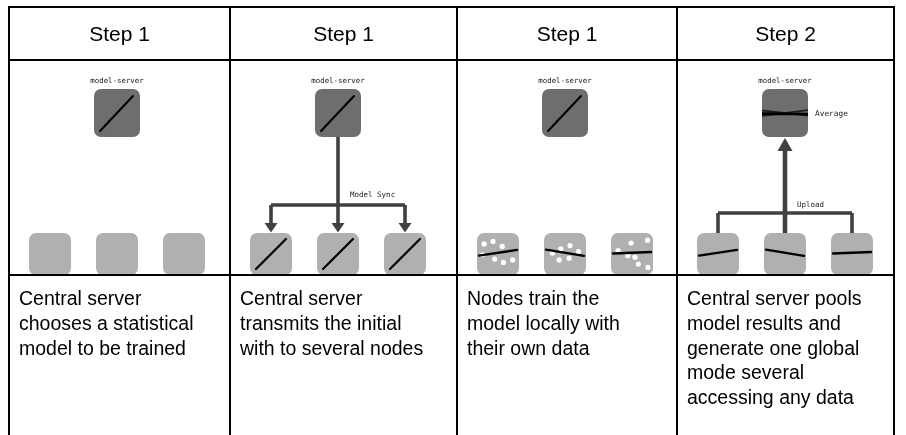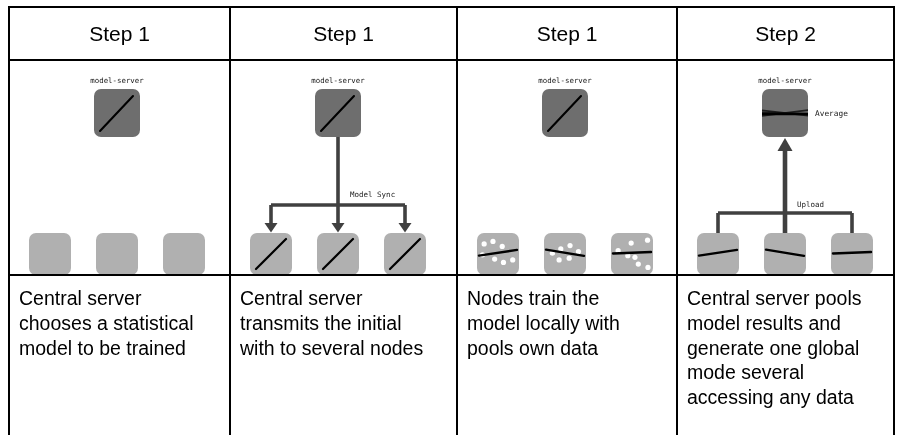--- a/index.html
+++ b/index.html
@@ -281,21 +281,21 @@
       </tr>
 
       <tr class="caption-row">
         <td>
           <div class="caption">Central server chooses a statistical model to be trained</div>
         </td>
         <td>
           <div class="caption">Central server transmits the initial with to several nodes</div>
         </td>
         <td>
-          <div class="caption">Nodes train the model locally with pools own data</div>
+          <div class="caption">Nodes train the model locally with their own data</div>
         </td>
         <td>
           <div class="caption">Central server pools model results and generate one global mode several accessing any data</div>
         </td>
       </tr>
     </tbody>
   </table>
 </div>
 
 </body></html>

